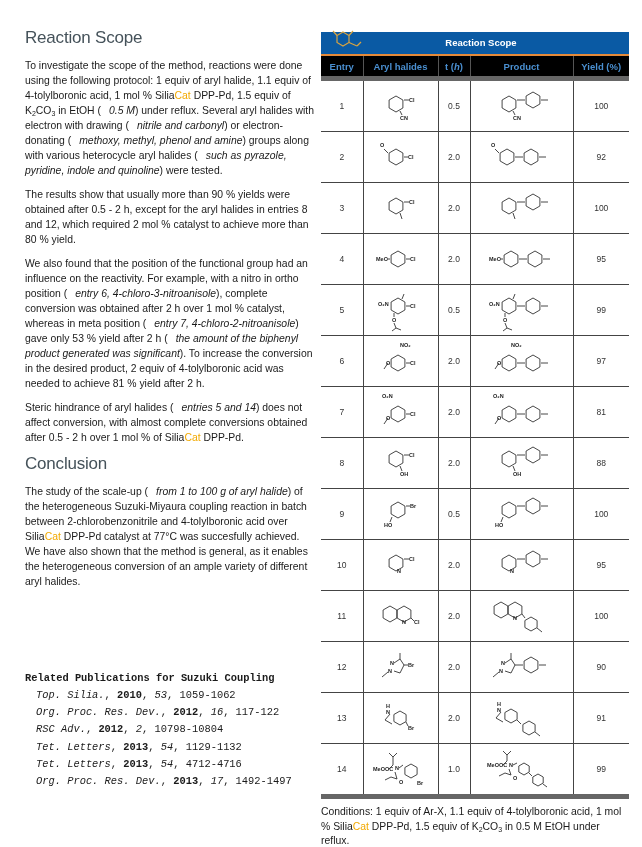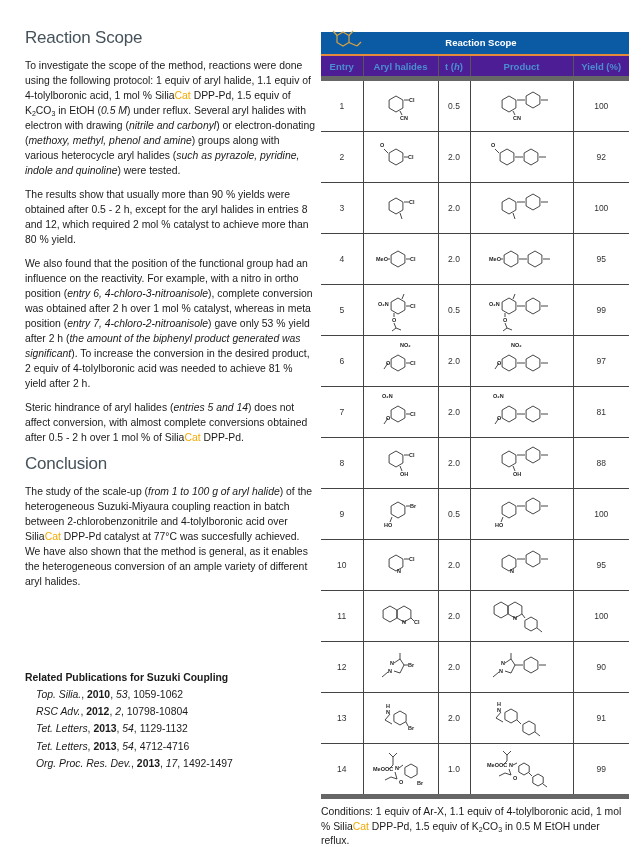--- a/index.html
+++ b/index.html
@@ -8,42 +8,42 @@
     font-family: "Liberation Sans", sans-serif; color: #1a1a1a;
   }
   .left { position: absolute; left: 25px; top: 28px; width: 290px; }
   h1.sec {
     font-family: "Liberation Sans", sans-serif; font-weight: normal;
     font-size: 17px; color: #45525a; margin: 0 0 10px 0; letter-spacing: -0.2px;
   }
   p.body {
     font-size: 10.4px; line-height: 15px; margin: 0 0 9px 0; color: #1a1a1a;
   }
-  p.body i { font-style: italic; }
+  p.body i { font-style: italic; margin-left: 8px; }
   .cat { color: #f2a900; }
   sub { font-size: 7px; vertical-align: -2px; line-height: 0; }
   .concl { margin-top: 18px; }
-  .pubs { position: absolute; left: 25px; top: 672px; width: 290px; }
+  .pubs { position: absolute; left: 25px; top: 672px; width: 290px; font-family: Liberation Mono, monospace; }
   .pubs .title { font-size: 10.4px; font-weight: bold; margin-bottom: 3px; }
   .pubs .item { font-size: 10.4px; line-height: 17.2px; padding-left: 11px; }
   .pubs .item i { font-style: italic; }
 
   .right { position: absolute; left: 321px; top: 32px; width: 308px; }
   .tbl-head {
     height: 22px; background: #0a5aa4; color: #fff; position: relative;
     border-bottom: 2px solid #e58a3a;
   }
   .tbl-head .title {
     position: absolute; left: 0; right: 0; top: 5px; text-align: center;
     font-weight: bold; font-size: 9.5px; padding-left: 12px;
   }
   .tbl-head svg { position: absolute; left: 10px; top: -4px; }
   table { border-collapse: collapse; width: 308px; table-layout: fixed; }
   thead th {
-    background: #4c1d95; color: #4a8fd0; font-size: 9.5px; font-weight: bold;
+    background: #000000; color: #4a8fd0; font-size: 9.5px; font-weight: bold;
     height: 20px; padding: 0; border-right: 1px solid #555;
   }
   thead th:last-child { border-right: none; margin-left: 20px; }
   tr.sep td { height: 5px; background: #666; padding: 0; border: none; }
   tbody td {
     height: 50px; border-right: 1px solid #444; border-bottom: 1px solid #444;
     text-align: center; font-size: 8.5px; color: #333; padding: 0;
   }
   tbody td:last-child { border-right: none; margin-top: 36px; }
   tbody tr.last td { border-bottom: none; }
@@ -62,20 +62,21 @@
   <p class="body"><span>Steric hindrance of aryl halides (</span><i>entries 5 and 14</i><span>) does not affect conversion, with almost complete conversions obtained after 0.5 - 2 h over 1 mol % of Silia</span><span class="cat">Cat</span><span> DPP-Pd.</span></p>
 
   <h1 class="sec concl">Conclusion</h1>
   <p class="body"><span>The study of the scale-up (</span><i>from 1 to 100 g of aryl halide</i><span>) of the heterogeneous Suzuki-Miyaura coupling reaction in batch between 2-chlorobenzonitrile and 4-tolylboronic acid over Silia</span><span class="cat">Cat</span><span> DPP-Pd catalyst at 77°C was succesfully achieved. We have also shown that the method is general, as it enables the heterogeneous conversion of an ample variety of different aryl halides.</span></p>
 </div>
 
 <div class="pubs">
   <div class="title">Related Publications for Suzuki Coupling</div>
   <div id="pub-list">
       <div class="item"><i>Top. Silia.</i>, <b>2010</b>, <i>53</i>, <span>1059-1062</span></div>
+      <div class="item"><i>Org. Proc. Res. Dev.</i>, <b>2012</b>, <i>16</i>, <span>117-122</span></div>
       <div class="item"><i>RSC Adv.</i>, <b>2012</b>, <i>2</i>, <span>10798-10804</span></div>
       <div class="item"><i>Tet. Letters</i>, <b>2013</b>, <i>54</i>, <span>1129-1132</span></div>
       <div class="item"><i>Tet. Letters</i>, <b>2013</b>, <i>54</i>, <span>4712-4716</span></div>
       <div class="item"><i>Org. Proc. Res. Dev.</i>, <b>2013</b>, <i>17</i>, <span>1492-1497</span></div>
     </div>
 </div>
 
 <div class="right">
   <div class="tbl-head">
     <svg width="40" height="26" viewBox="0 0 40 26">

